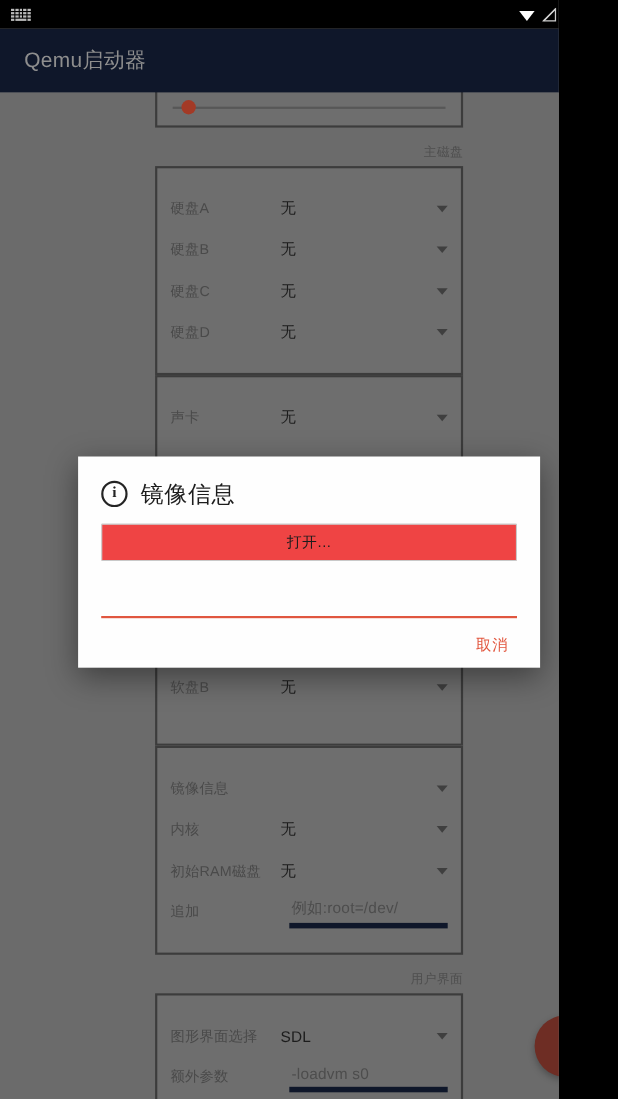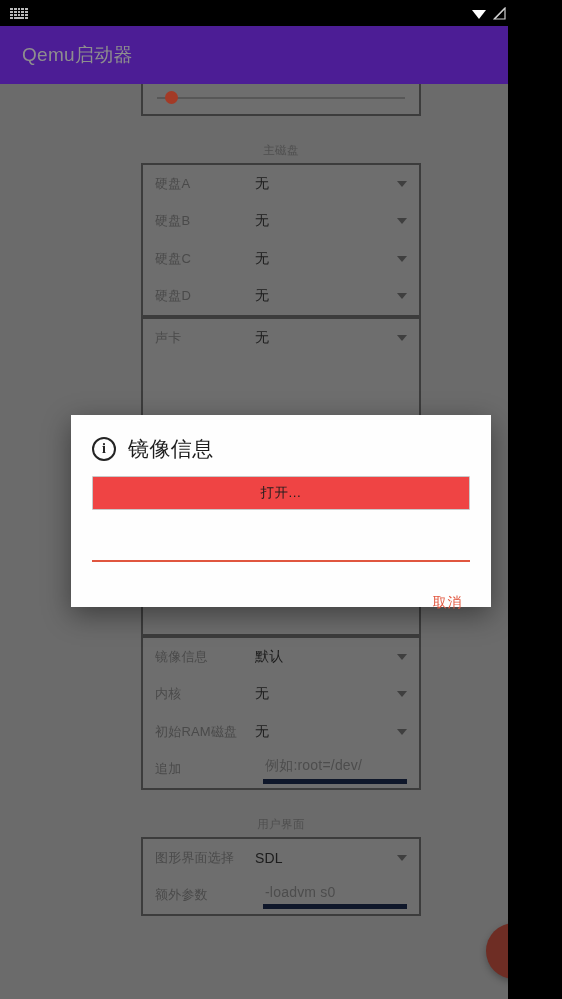--- a/index.html
+++ b/index.html
@@ -40,21 +40,21 @@
   .kbd-icon .r1 { top: 1px; }
   .kbd-icon .r2 { top: 4px; }
   .kbd-icon .r3 { top: 7px; }
   .kbd-icon .r4 { top: 10px; width: 18px; }
   .kbd-icon .r4 i:nth-child(2) { flex: 3; }
 
   
   .appbar {
     position: absolute; top: 26px; left: 0;
     width: 562px; height: 58px;
-    background: #4c1d95;
+    background: #0f172a;
     display: flex; align-items: center;
     padding: 0 26px 0 22px;
     z-index: 30;
   }
   .appbar-title {
     color: #8e8e8e; font-size: 19px; font-weight: 400;
     letter-spacing: .3px;
   }
   .overflow {
     margin-left: auto; width: 28px; height: 40px;
@@ -68,27 +68,27 @@
 
   
   .content {
     position: absolute; top: 84px; left: 0;
     width: 562px; height: 915px;
     background: #6b6b6b;
     z-index: 10;
   }
   .group { margin: 0 auto; width: 280px; }
   .group-title {
-    text-align: center; font-size: 11.5px; color: #4f4f4f;
-    padding: 27px 0 5px 0; letter-spacing: .4px;
+    text-align: right; font-size: 11.5px; color: #4f4f4f;
+    padding: 15px 0 5px 0; letter-spacing: .4px;
   }
   .group-box {
     border: 2px solid #3c3c3c;
     background: #6e6e6e;
-    padding: 0 0;
+    padding: 18px 0;
   }
   .row {
     display: flex; align-items: center;
     height: 37.5px; padding: 0 12px 0 12px;
   }
   .row-label {
     font-size: 13px; color: #4a4a4a;
     width: 100px; flex: none; letter-spacing: .2px;
   }
   .row-value {
@@ -177,21 +177,21 @@
     display: flex; align-items: center; justify-content: center;
     font-size: 13.5px; color: #1d1d1d; letter-spacing: .5px;
   }
   .dlg-field {
     margin-top: 30px;
     height: 22px;
     border-bottom: 2px solid #e0563f;
     font-size: 13px; color: #1d1d1d;
   }
   .dlg-actions {
-    margin-top: 28px; display: flex; justify-content: flex-end;
+    margin-top: 12px; display: flex; justify-content: flex-end;
     padding-right: 2px;
     align-items: center;
   }
   .cancel-btn {
     font-size: 14px; color: #e2573f; letter-spacing: .6px;
     padding: 4px 6px;
   }
 </style>
 </head>
 <body>
@@ -303,21 +303,20 @@
           <span class="row-value">无</span>
           <span class="caret"></span>
         </div>
       </div>
     </div>
 
     <div class="group">
       <div class="group-box">
         <div class="row">
           <span class="row-label">镜像信息</span>
-          <span class="row-value">默认</span>
           <span class="caret"></span>
         </div>
         <div class="row">
           <span class="row-label">内核</span>
           <span class="row-value">无</span>
           <span class="caret"></span>
         </div>
         <div class="row">
           <span class="row-label">初始RAM磁盘</span>
           <span class="row-value">无</span>

